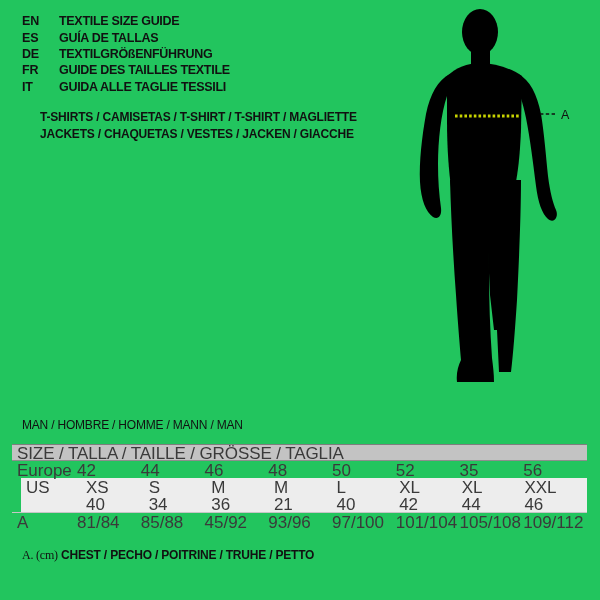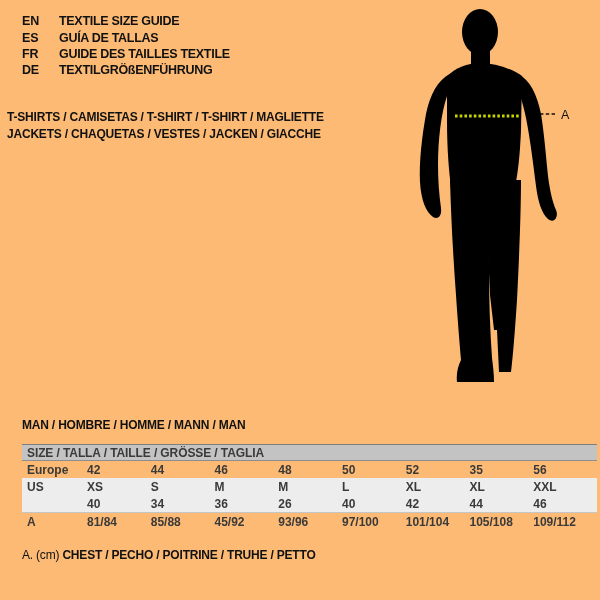--- a/index.html
+++ b/index.html
@@ -1,71 +1,75 @@
 <!DOCTYPE html>
 <html><head>
 <meta charset="utf-8">
 <style>
   html,body{margin:0;padding:0;background:#fff;}
   .canvas{
-    position:relative;width:600px;height:600px;background:#fdba74;overflow:hidden;
+    position:relative;width:600px;height:600px;background:#22c55e;overflow:hidden;
     font-family:"Liberation Sans",sans-serif;color:#111;
   }
   
   .lang-list{position:absolute;left:22px;top:13px;}
   .lang-row{display:flex;height:16.4px;align-items:center;}
   .lang-code{width:37px;font-weight:700;font-size:12.5px;letter-spacing:-0.2px;}
   .lang-label{font-weight:700;font-size:12.5px;letter-spacing:-0.3px;white-space:nowrap;}
   
-  .categories{position:absolute;left:7px;top:109px;font-weight:700;font-size:12px;
+  .categories{position:absolute;left:40px;top:109px;font-weight:700;font-size:12px;
     line-height:17px;letter-spacing:-0.2px;white-space:nowrap;}
   
   .figure{position:absolute;left:400px;top:0;width:200px;height:400px;}
   
-  .section-title{position:absolute;left:22px;top:419px;font-weight:700;font-size:12px;
+  .section-title{position:absolute;left:22px;top:419px;font-weight:400;font-size:12px;
     line-height:13px;letter-spacing:-0.2px;white-space:nowrap;}
   
-  .size-table{position:absolute;left:22px;top:444px;width:575px;font-size:12px;color:#3a3a3a;font-weight:bold;}
+  .size-table{position:absolute;left:12px;top:444px;width:575px;font-size:17px;color:#3a3a3a;}
   .st-header{
     height:17px;line-height:17px;background:#c3c3c3;color:#3a3a3a;
     border-top:1px solid #7e7e7e;border-bottom:1px solid #8d8d8d;
     padding-left:5px;letter-spacing:-0.1px;box-sizing:border-box;white-space:nowrap;
   }
   .st-row{display:grid;grid-template-columns:65px repeat(8,1fr);height:17px;align-items:center;}
   .st-row .st-label{padding-left:5px;text-align:left;}
   .st-row .st-cell{text-align:left;}
-  .st-row.stripe{background:#ededed;}
+  .st-row.stripe{background:#ededed;margin-left:9px;}
   .st-row.measure{border-top:1px solid #c6c6c6;height:18px;}
   
   .footnote{position:absolute;left:22px;top:549px;font-size:12px;line-height:13px;
     letter-spacing:-0.2px;white-space:nowrap;}
-  .footnote .fn-prefix{font-weight:400;}
+  .footnote .fn-prefix{font-weight:400;font-family:Liberation Serif, serif;}
   .footnote .fn-label{font-weight:700;}
 </style>
 </head>
 <body>
 
 <div class="canvas">
 
   <div class="lang-list">
     <div class="lang-row">
       <span class="lang-code">EN</span>
       <span class="lang-label">TEXTILE SIZE GUIDE</span>
     </div>
     <div class="lang-row">
       <span class="lang-code">ES</span>
       <span class="lang-label">GUÍA DE TALLAS</span>
     </div>
     <div class="lang-row">
+      <span class="lang-code">DE</span>
+      <span class="lang-label">TEXTILGRÖßENFÜHRUNG</span>
+    </div>
+    <div class="lang-row">
       <span class="lang-code">FR</span>
       <span class="lang-label">GUIDE DES TAILLES TEXTILE</span>
     </div>
     <div class="lang-row">
-      <span class="lang-code">DE</span>
-      <span class="lang-label">TEXTILGRÖßENFÜHRUNG</span>
+      <span class="lang-code">IT</span>
+      <span class="lang-label">GUIDA ALLE TAGLIE TESSILI</span>
     </div>
   </div>
 
   <div class="categories">
     <div>T-SHIRTS / CAMISETAS / T-SHIRT / T-SHIRT / MAGLIETTE</div>
     <div>JACKETS / CHAQUETAS / VESTES / JACKEN / GIACCHE</div>
   </div>
 
   <div class="figure">
     <svg width="200" height="400" viewBox="0 0 200 400" aria-hidden="true">
@@ -111,21 +115,21 @@
       <span class="st-cell">XL</span>
       <span class="st-cell">XL</span>
       <span class="st-cell">XXL</span>
     </div>
 
     <div class="st-row stripe">
       <span class="st-label"></span>
       <span class="st-cell">40</span>
       <span class="st-cell">34</span>
       <span class="st-cell">36</span>
-      <span class="st-cell">26</span>
+      <span class="st-cell">21</span>
       <span class="st-cell">40</span>
       <span class="st-cell">42</span>
       <span class="st-cell">44</span>
       <span class="st-cell">46</span>
     </div>
 
     <div class="st-row measure">
       <span class="st-label">A</span>
       <span class="st-cell">81/84</span>
       <span class="st-cell">85/88</span>

